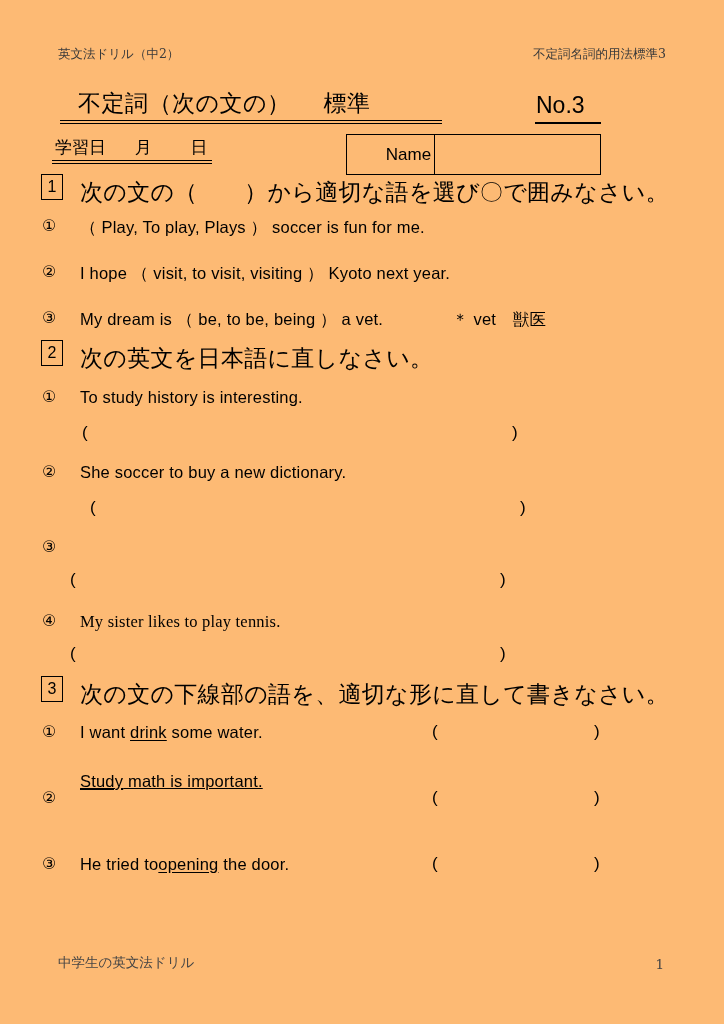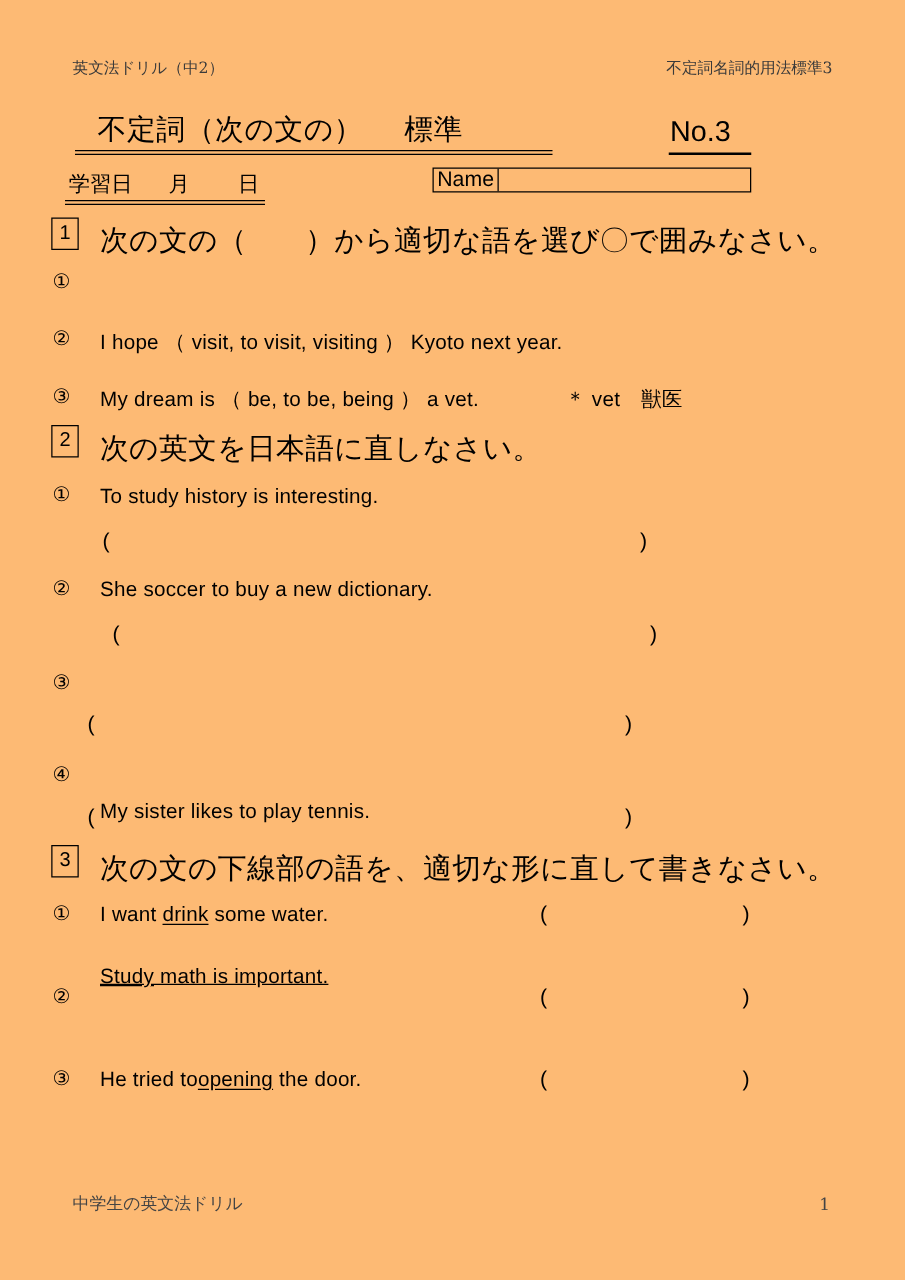--- a/index.html
+++ b/index.html
@@ -85,25 +85,26 @@
     height: 4px;
     border-top: 1.3px solid #000;
     border-bottom: 1.3px solid #000;
     box-sizing: border-box;
   }
   .namebox {
     position: absolute;
     left: 346px;
     top: 134px;
     width: 255px;
-    height: 20px;
+    height: 41px;
     border: 1.6px solid #000;
     box-sizing: border-box;
     display: flex;
     align-items: flex-start;
+    padding-left: 36px;
   }
   .namebox-label {
     width: 52px;
     height: 100%;
     border-right: 1.6px solid #000;
     box-sizing: border-box;
     display: flex;
     align-items: center;
     justify-content: center;
     font-size: 17px;
@@ -187,20 +188,21 @@
 
   <div class="namebox">
     <div class="namebox-label">Name</div>
     <div class="namebox-field"></div>
   </div>
 
   <div class="sec-num" style="left:41px; top:174px;">1</div>
   <div class="sec-title jp" style="left:80px; top:177px;">次の文の（　　）から適切な語を選び〇で囲みなさい。</div>
 
   <div class="qmark" style="left:42px; top:218px;">①</div>
+  <div class="qtext" style="left:80px; top:217px;">（ Play, To play, Plays ）  soccer is fun for me.</div>
 
   <div class="qmark" style="left:42px; top:264px;">②</div>
   <div class="qtext" style="left:80px; top:263px;">I hope （ visit, to visit, visiting ）  Kyoto next year.</div>
 
   <div class="qmark" style="left:42px; top:310px;">③</div>
   <div class="qtext" style="left:80px; top:309px;">My dream is （ be, to be, being ）  a vet.</div>
   <div class="qtext" style="left:452px; top:309px;">＊  vet　獣医</div>
 
   <div class="sec-num" style="left:41px; top:340px;">2</div>
   <div class="sec-title jp" style="left:80px; top:343px;">次の英文を日本語に直しなさい。</div>
@@ -213,21 +215,21 @@
   <div class="qmark" style="left:42px; top:464px;">②</div>
   <div class="qtext" style="left:80px; top:463px;">She soccer to buy a new dictionary.</div>
   <div class="paren" style="left:90px; top:499px;">(</div>
   <div class="paren" style="left:520px; top:499px;">)</div>
 
   <div class="qmark" style="left:42px; top:539px;">③</div>
   <div class="paren" style="left:70px; top:571px;">(</div>
   <div class="paren" style="left:500px; top:571px;">)</div>
 
   <div class="qmark" style="left:42px; top:613px;">④</div>
-  <div class="qtext" style="left:80px; top:640px;">My sister likes to play tennis.</div>
+  <div class="qtext" style="left:80px; top:612px;font-family:Liberation Serif, serif;">My sister likes to play tennis.</div>
   <div class="paren" style="left:70px; top:645px;">(</div>
   <div class="paren" style="left:500px; top:645px;">)</div>
 
   <div class="sec-num" style="left:41px; top:676px;">3</div>
   <div class="sec-title jp" style="left:80px; top:679px;">次の文の下線部の語を、適切な形に直して書きなさい。</div>
 
   <div class="qmark" style="left:42px; top:724px;">①</div>
   <div class="qtext" style="left:80px; top:723px;">
     <span>I want </span><span class="ul">drink</span><span> some water.</span>
   </div>

